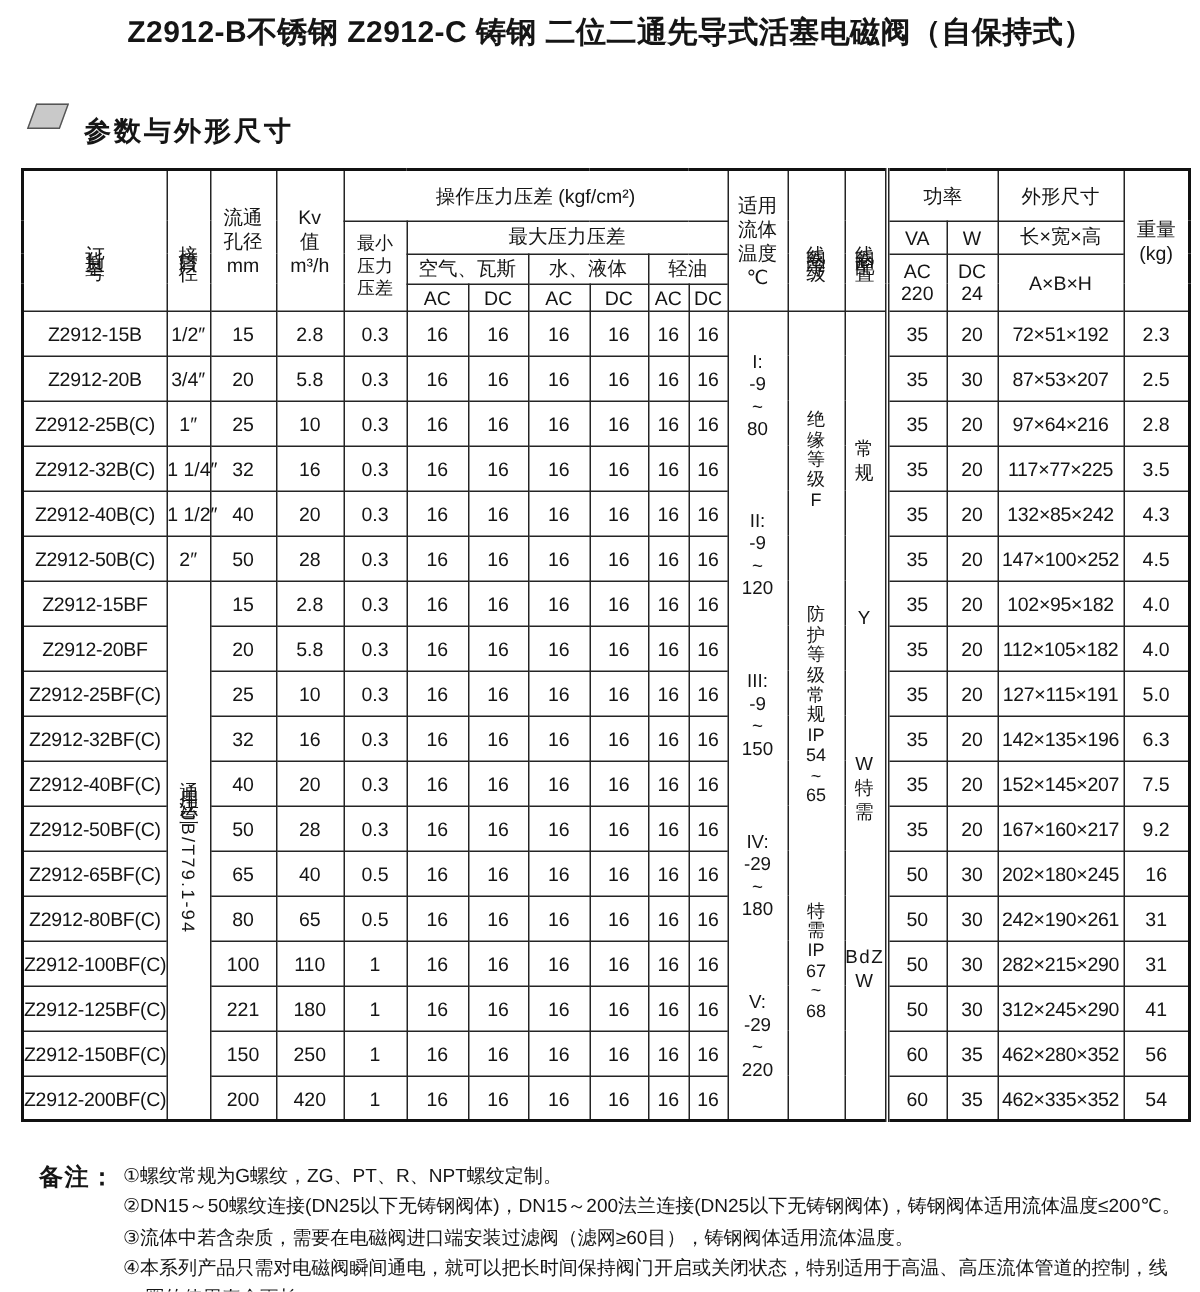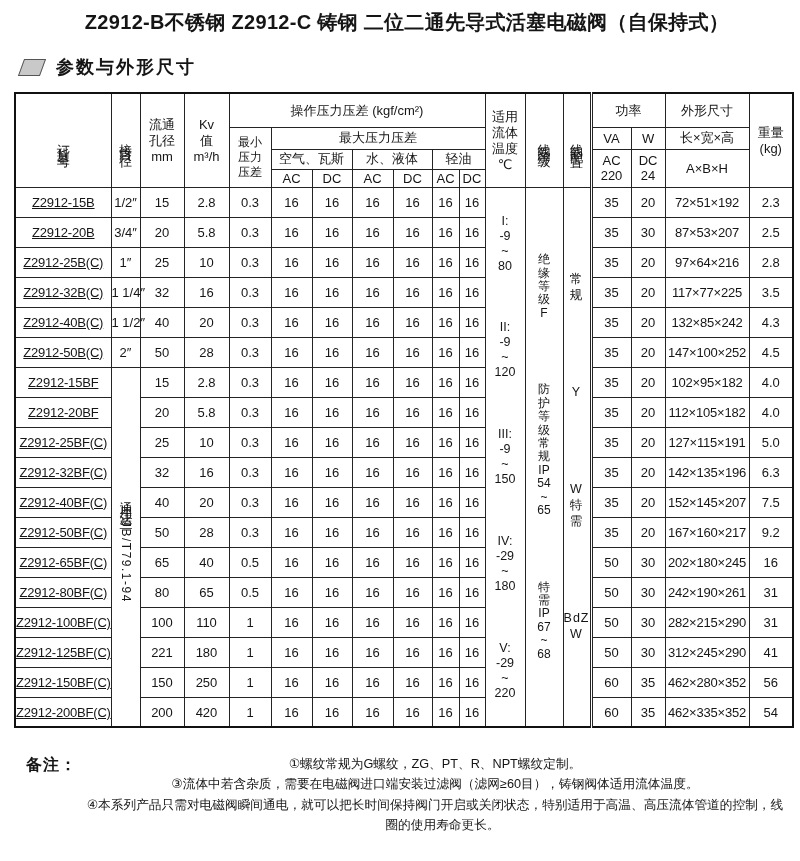--- a/index.html
+++ b/index.html
@@ -8,52 +8,52 @@
     font-family:"Liberation Sans","DejaVu Sans",sans-serif; color:#151515;
     -webkit-font-smoothing:antialiased;
   }
   .page { padding:8px 8px 0 8px; }
 
   .titles { margin:2px 0 0 14px; }
   .title-line { font-size:20px; font-weight:700; line-height:1.22; letter-spacing:0.3px; white-space:nowrap;text-align:center; }
 
   .section-head { display:flex; align-items:center; gap:13px; margin:21px 0 13px 13px; }
   .para-icon { width:20px; height:15px; background:#c9c9c9; border:1.5px solid #555; transform:skewX(-20deg); }
-  .section-title { font-size:18px; font-weight:600; letter-spacing:2px; }
+  .section-title { font-size:18px; font-weight:600; letter-spacing:2px;margin-top:20px; }
 
   table.spec { border-collapse:collapse; table-layout:fixed; width:778px; margin-left:6px; border:2px solid #111; }
   .spec th, .spec td { border:1px solid #242424; text-align:center; vertical-align:middle; padding:0; font-weight:normal; }
   .spec th { font-size:13px; }
   .spec td { font-size:13px; }
   .hr-a { height:34px; } .hr-b { height:22px; } .hr-c { height:20px; } .hr-d { height:18px; }
   tbody tr { height:30px; }
 
   .pre { white-space:pre-line; line-height:1.22; }
   .small { font-size:12px; }
   .vtext { writing-mode:vertical-lr; text-orientation:upright; letter-spacing:4px; font-size:13px; margin:0 auto; line-height:1; }
 
-  .td-model { text-align:left; padding-left:3px; font-size:12.5px; letter-spacing:-0.2px; white-space:nowrap;text-decoration:underline; }
+  .td-model { text-align:left; padding-left:3px; font-size:12.5px; letter-spacing:-0.2px; white-space:nowrap; }
   .td-pipe  { font-size:11px; white-space:nowrap; }
   .td-dims  { font-size:12px; letter-spacing:-0.2px; white-space:nowrap; }
   .bl-double, .td-va { border-left:3px double #242424 !important; }
 
   .temp-wrap   { height:534px; display:flex; flex-direction:column; justify-content:space-around; align-items:center; }
   .temp-group  { white-space:pre-line; font-size:12.5px; line-height:1.2; }
   .grade-wrap  { height:534px; display:flex; flex-direction:column; justify-content:space-evenly; align-items:center; }
   .grade-block { white-space:pre-line; font-size:12px; line-height:1.12; }
   .config-wrap { height:534px; display:flex; flex-direction:column; justify-content:space-evenly; align-items:center; }
   .config-block{ white-space:pre-line; font-size:12.5px; line-height:1.25; letter-spacing:1px; }
   .flange-wrap { height:350px; writing-mode:vertical-lr; display:flex; align-items:center; justify-content:center; gap:10px; margin:0 auto; }
   .flange-cjk  { text-orientation:upright; letter-spacing:5px; font-size:13px; }
   .flange-code { text-orientation:mixed; font-size:12px; letter-spacing:1.5px; }
 
   .notes { display:flex; margin:26px 0 0 18px; }
   .notes-label { font-size:16px; font-weight:700; white-space:nowrap; letter-spacing:1px; padding-top:1px; }
   .notes-items { font-size:12.7px; line-height:1.58; margin-left:5px; max-width:706px; }
-  .note-item { padding-left:15px; text-indent:-15px;text-align:center; }
+  .note-item { padding-left:15px; text-indent:-15px; }
 </style>
 </head>
 <body>
 
 <div class="page">
 
   <div class="titles">
     <div class="title-line">Z2912-B不锈钢 Z2912-C 铸钢 二位二通先导式活塞电磁阀（自保持式）</div>
   </div>
 
@@ -513,18 +513,19 @@
           <td class="td-dims">462×335×352</td>
           <td>54</td>
         </tr>
       </tbody>
   </table>
 
   <div class="notes">
     <div class="notes-label">备注：</div>
     <div class="notes-items">
       <div class="note-item">①螺纹常规为G螺纹，ZG、PT、R、NPT螺纹定制。</div>
+      <div class="note-item">②DN15～50螺纹连接(DN25以下无铸钢阀体)，DN15～200法兰连接(DN25以下无铸钢阀体)，铸钢阀体适用流体温度≤200℃。</div>
       <div class="note-item">③流体中若含杂质，需要在电磁阀进口端安装过滤阀（滤网≥60目），铸钢阀体适用流体温度。</div>
       <div class="note-item">④本系列产品只需对电磁阀瞬间通电，就可以把长时间保持阀门开启或关闭状态，特别适用于高温、高压流体管道的控制，线圈的使用寿命更长。</div>
     </div>
   </div>
 
 </div>
 
 </body></html>

